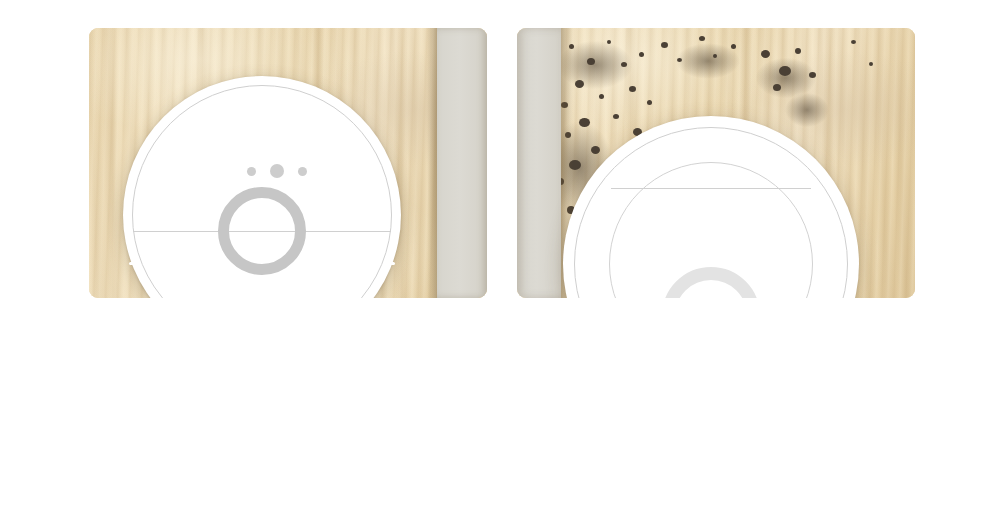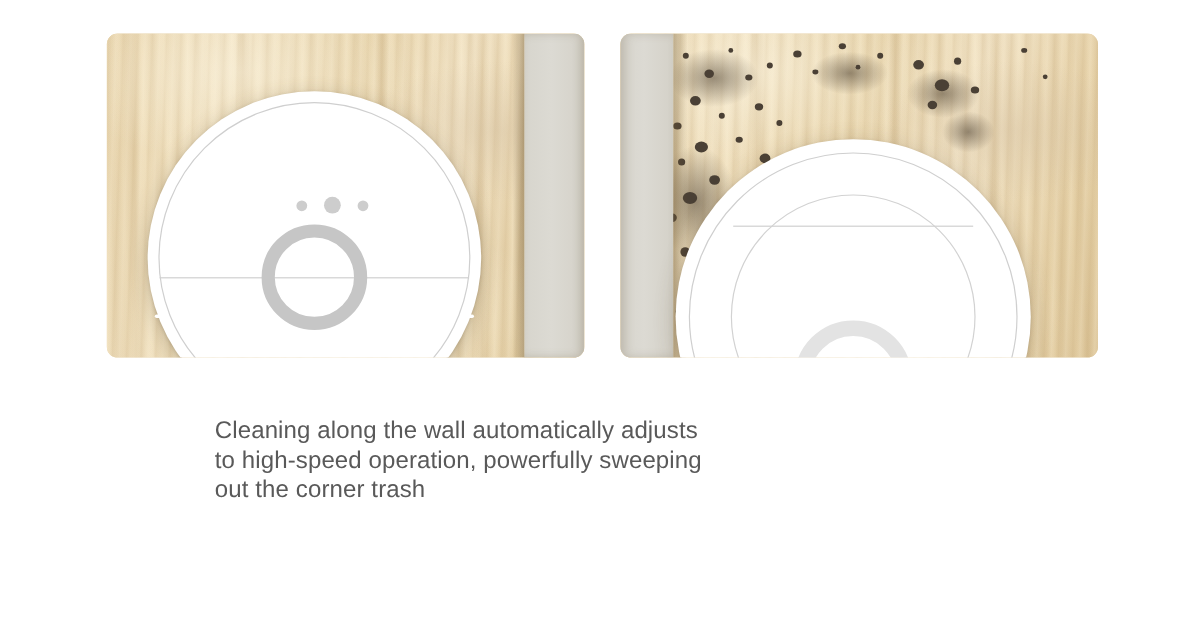--- a/index.html
+++ b/index.html
@@ -158,21 +158,20 @@
         <div class="buttons">
           <b class="b-sm1"></b>
           <b class="b-lg"></b>
           <b class="b-sm2"></b>
         </div>
         <div class="ring"></div>
         <div class="notch l"></div>
         <div class="notch r"></div>
       </div>
     </div>
-    <div class="caption left">Cleaning along the wall automatically adjusts to high-speed operation, powerfully sweeping out the corner trash</div>
   </div>
 
   <div class="panel right">
     <div class="photo">
       <div class="wood"></div>
 
       <div class="debris">
         <div class="smudge" style="left:30px; top:6px;  width:96px; height:62px;"></div>
         <div class="smudge" style="left:20px; top:80px; width:86px; height:120px;"></div>
         <div class="smudge" style="left:38px; top:180px;width:70px; height:96px;"></div>

